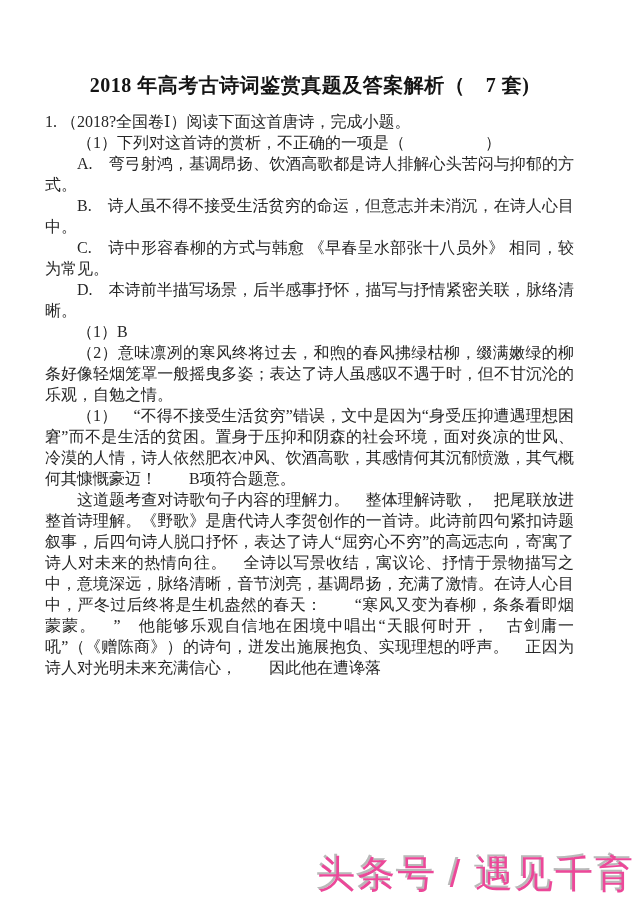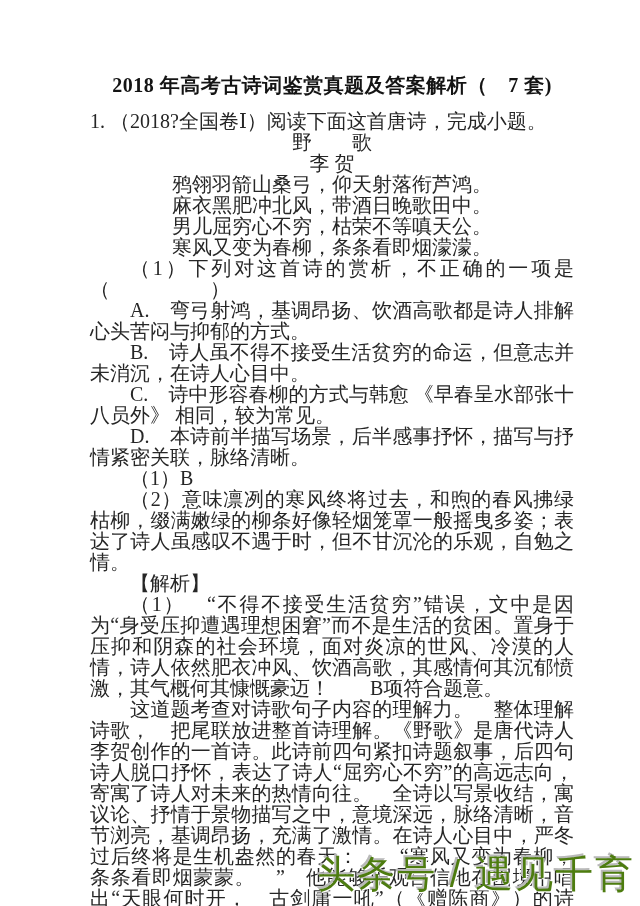--- a/index.html
+++ b/index.html
@@ -14,34 +14,34 @@
     overflow: hidden;
     font-family: "Liberation Serif", "DejaVu Serif", serif;
   }
   .page {
     position: absolute;
     top: 0;
     left: 0;
     width: 640px;
     height: 906px;
     box-sizing: border-box;
-    padding: 72px 66px 0 90px;
+    padding: 72px 66px 0 45px;
   }
   .doc-title {
     font-size: 20px;
     font-weight: 700;
     text-align: center;
     color: #141414;
     margin: 0 0 13px 0;
     line-height: 26px;
     letter-spacing: 0.5px;
   }
   p.line {
     margin: 0;
-    font-size: 20px;
+    font-size: 16px;
     line-height: 21px;
     color: #262626;
     text-align: justify;
     text-justify: inter-ideograph;
   }
   p.indent {
     text-indent: 2em;
   }
   p.center {
     text-align: center;
@@ -49,55 +49,46 @@
   }
   .watermark {
     position: absolute;
     right: 5px;
     bottom: 6px;
     font-family: "Liberation Sans", "DejaVu Sans", sans-serif;
     font-size: 38px;
     font-weight: 400;
     letter-spacing: 2px;
     white-space: nowrap;
-    color: #4d7c0f;
+    color: #ec4899;
     text-shadow: -2px -2px 0 #b9b9b9, 1px 1px 0 #ffffff;
     margin-left: 44px;
   }
 </style>
 </head>
 <body>
 
 <div class="page">
 
   <h1 class="doc-title">2018 年高考古诗词鉴赏真题及答案解析（　7 套)</h1>
 
   <p class="line">1. （2018?全国卷Ⅰ）阅读下面这首唐诗，完成小题。</p>
 
-  <div>
-    <p class="line center">野　　歌</p>
-    <p class="line center">李 贺</p>
-    <p class="line center">鸦翎羽箭山桑弓，仰天射落衔芦鸿。</p>
-    <p class="line center">麻衣黑肥冲北风，带酒日晚歌田中。</p>
-    <p class="line center">男儿屈穷心不穷，枯荣不等嗔天公。</p>
-    <p class="line center">寒风又变为春柳，条条看即烟濛濛。</p>
-  </div>
 
   <p class="line indent">（1）下列对这首诗的赏析，不正确的一项是（　　　　　）</p>
 
   <div>
     <p class="line indent">A.　弯弓射鸿，基调昂扬、饮酒高歌都是诗人排解心头苦闷与抑郁的方式。</p>
     <p class="line indent">B.　诗人虽不得不接受生活贫穷的命运，但意志并未消沉，在诗人心目中。</p>
     <p class="line indent">C.　诗中形容春柳的方式与韩愈 《早春呈水部张十八员外》 相同，较为常见。</p>
     <p class="line indent">D.　本诗前半描写场景，后半感事抒怀，描写与抒情紧密关联，脉络清晰。</p>
   </div>
 
 
   <p class="line indent">（1）B</p>
   <p class="line indent">（2）意味凛冽的寒风终将过去，和煦的春风拂绿枯柳，缀满嫩绿的柳条好像轻烟笼罩一般摇曳多姿；表达了诗人虽感叹不遇于时，但不甘沉沦的乐观，自勉之情。</p>
 
-  <p class="line indent">【解析】</p>
   <p class="line indent">（1）　“不得不接受生活贫穷”错误，文中是因为“身受压抑遭遇理想困窘”而不是生活的贫困。置身于压抑和阴森的社会环境，面对炎凉的世风、冷漠的人情，诗人依然肥衣冲风、饮酒高歌，其感情何其沉郁愤激，其气概何其慷慨豪迈！　　B项符合题意。</p>
   <p class="line indent">这道题考查对诗歌句子内容的理解力。　整体理解诗歌，　把尾联放进整首诗理解。《野歌》是唐代诗人李贺创作的一首诗。此诗前四句紧扣诗题叙事，后四句诗人脱口抒怀，表达了诗人“屈穷心不穷”的高远志向，寄寓了诗人对未来的热情向往。　全诗以写景收结，寓议论、抒情于景物描写之中，意境深远，脉络清晰，音节浏亮，基调昂扬，充满了激情。在诗人心目中，严冬过后终将是生机盎然的春天：　　“寒风又变为春柳，条条看即烟蒙蒙。　”　他能够乐观自信地在困境中唱出“天眼何时开，　古剑庸一吼”（《赠陈商》）的诗句，迸发出施展抱负、实现理想的呼声。　正因为诗人对光明未来充满信心，　　因此他在遭谗落</p>
 
 </div>
 
 <div class="watermark">头条号 / 遇见千育</div>
 
 </body></html>

